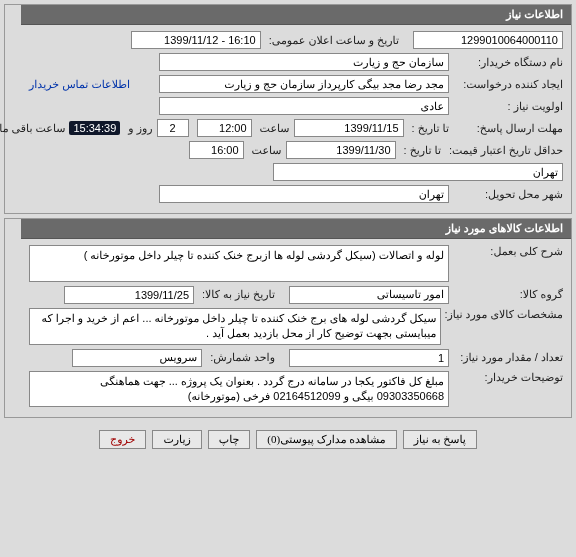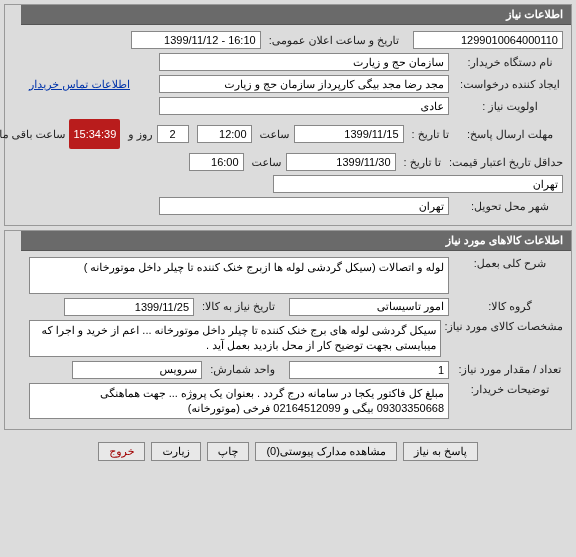--- a/index.html
+++ b/index.html
@@ -30,62 +30,60 @@
     display: flex;
     align-items: center;
     margin-bottom: 4px;
     gap: 4px;
   }
   .label {
     white-space: nowrap;
     font-size: 11px;
     color: #222;
     padding-left: 4px;
-    text-align: center;
   }
   .label-w1 { min-width: 110px; }
   input[type="text"], textarea {
     font-family: Tahoma, Arial, sans-serif;
     font-size: 11px;
     border: 1px solid #888;
     background: #fff;
     padding: 1px 4px;
     height: 18px;
     direction: rtl;
   }
   textarea {
     height: auto;
     resize: none;
     line-height: 1.4;
     padding: 2px 4px;
   }
   .link {
     color: #0033aa;
-    text-decoration: underline;
     cursor: pointer;
     font-size: 11px;
   }
   .countdown {
-    background: #b91c1c;
+    background: #0f172a;
     color: #fff;
     padding: 0 4px;
     border-radius: 2px;
-    height: 30px;
+    height: 14px;
     display: inline-flex;
     align-items: center;
     font-size: 11px;
   }
   .btn-row {
     display: flex;
     justify-content: center;
     gap: 6px;
     padding: 8px 0 4px;
   }
   .btn {
-    font-family: Liberation Sans, sans-serif;
+    font-family: Liberation Serif, serif;
     font-size: 11px;
     padding: 2px 10px;
     background: #e8e8e8;
     border: 1px solid #888;
     cursor: pointer;
   }
   .btn-red { color: #a00000; }
   .spacer { flex: 1; }
   .small-gap { margin-right: 10px; }
 </style>

